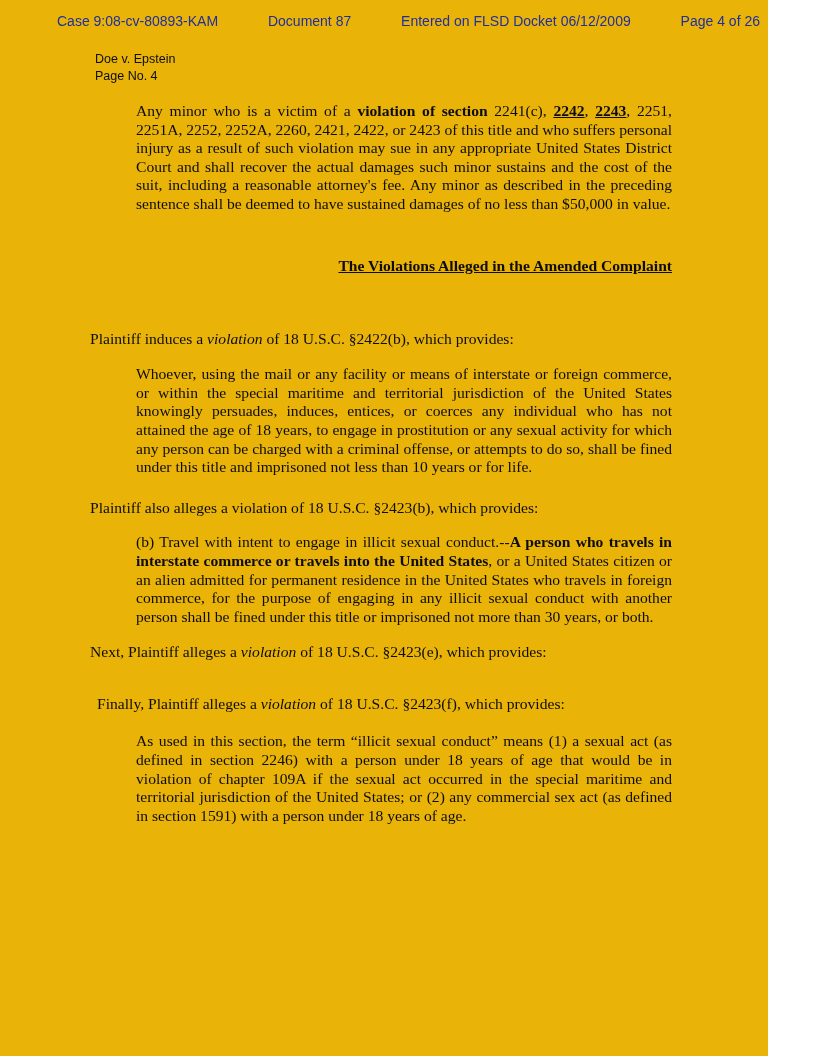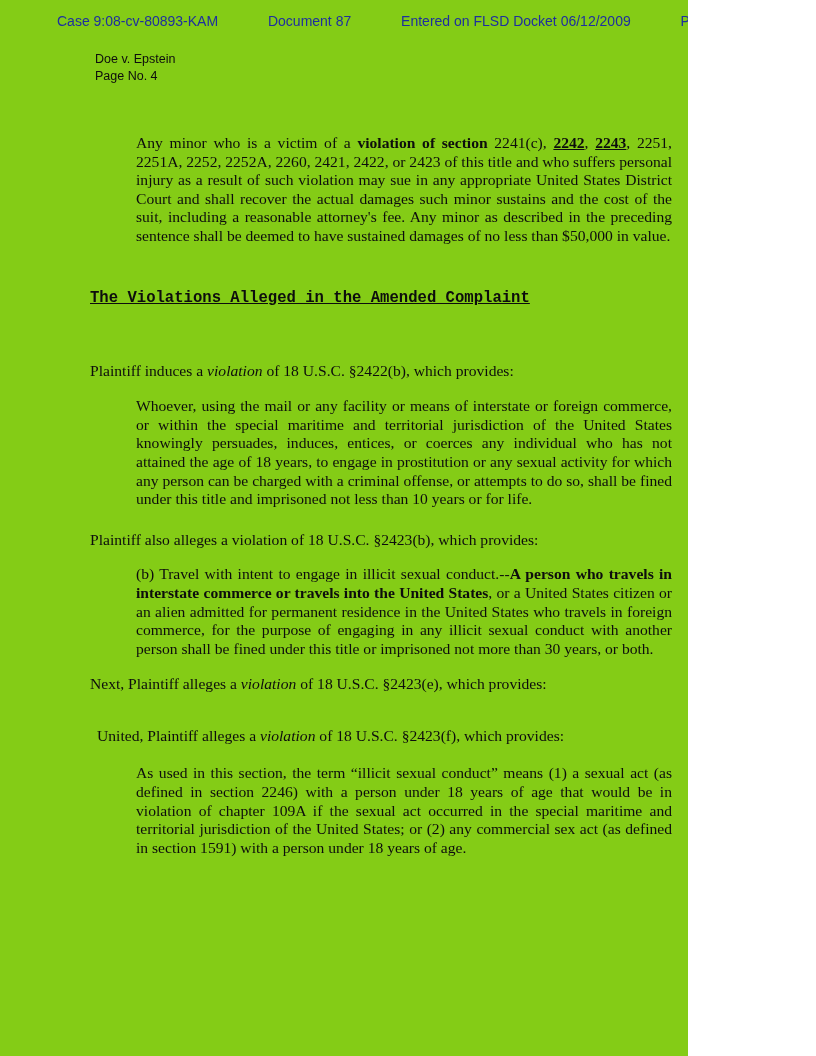--- a/index.html
+++ b/index.html
@@ -2,23 +2,23 @@
 <html><head>
 <meta charset="utf-8">
 <style>
   html, body {
     margin: 0;
     padding: 0;
     background: #ffffff;
   }
   .page {
     position: relative;
-    width: 688px;
+    width: 768px;
     height: 1056px;
-    background: #84cc16;
+    background: #eab308;
     overflow: hidden;
   }
   .court-header {
     position: absolute;
     top: 13px;
     left: 57px;
     width: 703px;
     display: flex;
     justify-content: space-between;
     font-family: "Liberation Sans", "DejaVu Sans", sans-serif;
@@ -47,25 +47,24 @@
   .quote {
     margin: 0 0 0 46px;
     text-align: justify;
     text-align-last: left;
   }
   .para {
     margin: 0;
   }
   .heading {
     margin: 2px 0 0 0;
-    text-align: left;
+    text-align: right;
     font-weight: bold;
     line-height: 20px;
     white-space: pre-wrap;
-    font-family: Liberation Mono, monospace;
   }
   .heading .hline { text-decoration: underline; }
   .b  { font-weight: bold; }
   .i  { font-style: italic; }
   .bu { font-weight: bold; text-decoration: underline; }
   #quote1 { margin-top: 0; }
   #para1  { margin-top: 14px; }
   #quote2 { margin-top: 17px; }
   #para2  { margin-top: 22px; }
   #quote3 { margin-top: 16px; }
@@ -84,37 +83,37 @@
     <span>Document 87</span>
     <span>Entered on FLSD Docket 06/12/2009</span>
     <span>Page 4 of 26</span>
   </div>
 
   <div class="caption">
     <div>Doe v. Epstein</div>
     <div>Page No. 4</div>
   </div>
 
-  <div class="content" style="color: rgb(13, 13, 13); margin-top: 32px;">
+  <div class="content" style="color: rgb(13, 13, 13);">
 
     <p class="quote" id="quote1"><span>Any minor who is a victim of a </span><span class="b">violation of section</span><span> 2241(c), </span><span class="bu">2242</span><span>, </span><span class="bu">2243</span><span>, 2251, 2251A, 2252, 2252A, 2260, 2421, 2422, or 2423 of this title and who suffers personal injury as a result of such violation may sue in any appropriate United States District Court and shall recover the actual damages such minor sustains and the cost of the suit, including a reasonable attorney's fee. Any minor as described in the preceding sentence shall be deemed to have sustained damages of no less than $50,000 in value.</span></p>
 
     <div class="heading">
       <div><span class="hline">The Violations Alleged in the Amended Complaint</span></div>
     </div>
 
     <p class="para" id="para1"><span>Plaintiff induces a </span><span class="i">violation</span><span> of 18 U.S.C. §2422(b), which provides:</span></p>
 
     <p class="quote" id="quote2"><span>Whoever, using the mail or any facility or means of interstate or foreign commerce, or within the special maritime and territorial jurisdiction of the United States knowingly persuades, induces, entices, or coerces any individual who has not attained the age of 18 years, to engage in prostitution or any sexual activity for which any person can be charged with a criminal offense, or attempts to do so, shall be fined under this title and imprisoned not less than 10 years or for life.</span></p>
 
     <p class="para" id="para2"><span>Plaintiff also alleges a violation of 18 U.S.C. §2423(b), which provides:</span></p>
 
     <p class="quote" id="quote3"><span>(b) Travel with intent to engage in illicit sexual conduct.--</span><span class="b">A person who travels in interstate commerce or travels into the United States</span><span>, or a United States citizen or an alien admitted for permanent residence in the United States who travels in foreign commerce, for the purpose of engaging in any illicit sexual conduct with another person shall be fined under this title or imprisoned not more than 30 years, or both.</span></p>
 
     <p class="para" id="para3"><span>Next, Plaintiff alleges a </span><span class="i">violation</span><span> of 18 U.S.C. §2423(e), which provides:</span></p>
 
 
-    <p class="para" id="para4"><span>United, Plaintiff alleges a </span><span class="i">violation</span><span> of 18 U.S.C. §2423(f), which provides:</span></p>
+    <p class="para" id="para4"><span>Finally, Plaintiff alleges a </span><span class="i">violation</span><span> of 18 U.S.C. §2423(f), which provides:</span></p>
 
     <p class="quote" id="quote5"><span>As used in this section, the term “illicit sexual conduct” means (1) a sexual act (as defined in section 2246) with a person under 18 years of age that would be in violation of chapter 109A if the sexual act occurred in the special maritime and territorial jurisdiction of the United States; or (2) any commercial sex act (as defined in section 1591) with a person under 18 years of age.</span></p>
 
   </div>
 </div>
 
 </body></html>

